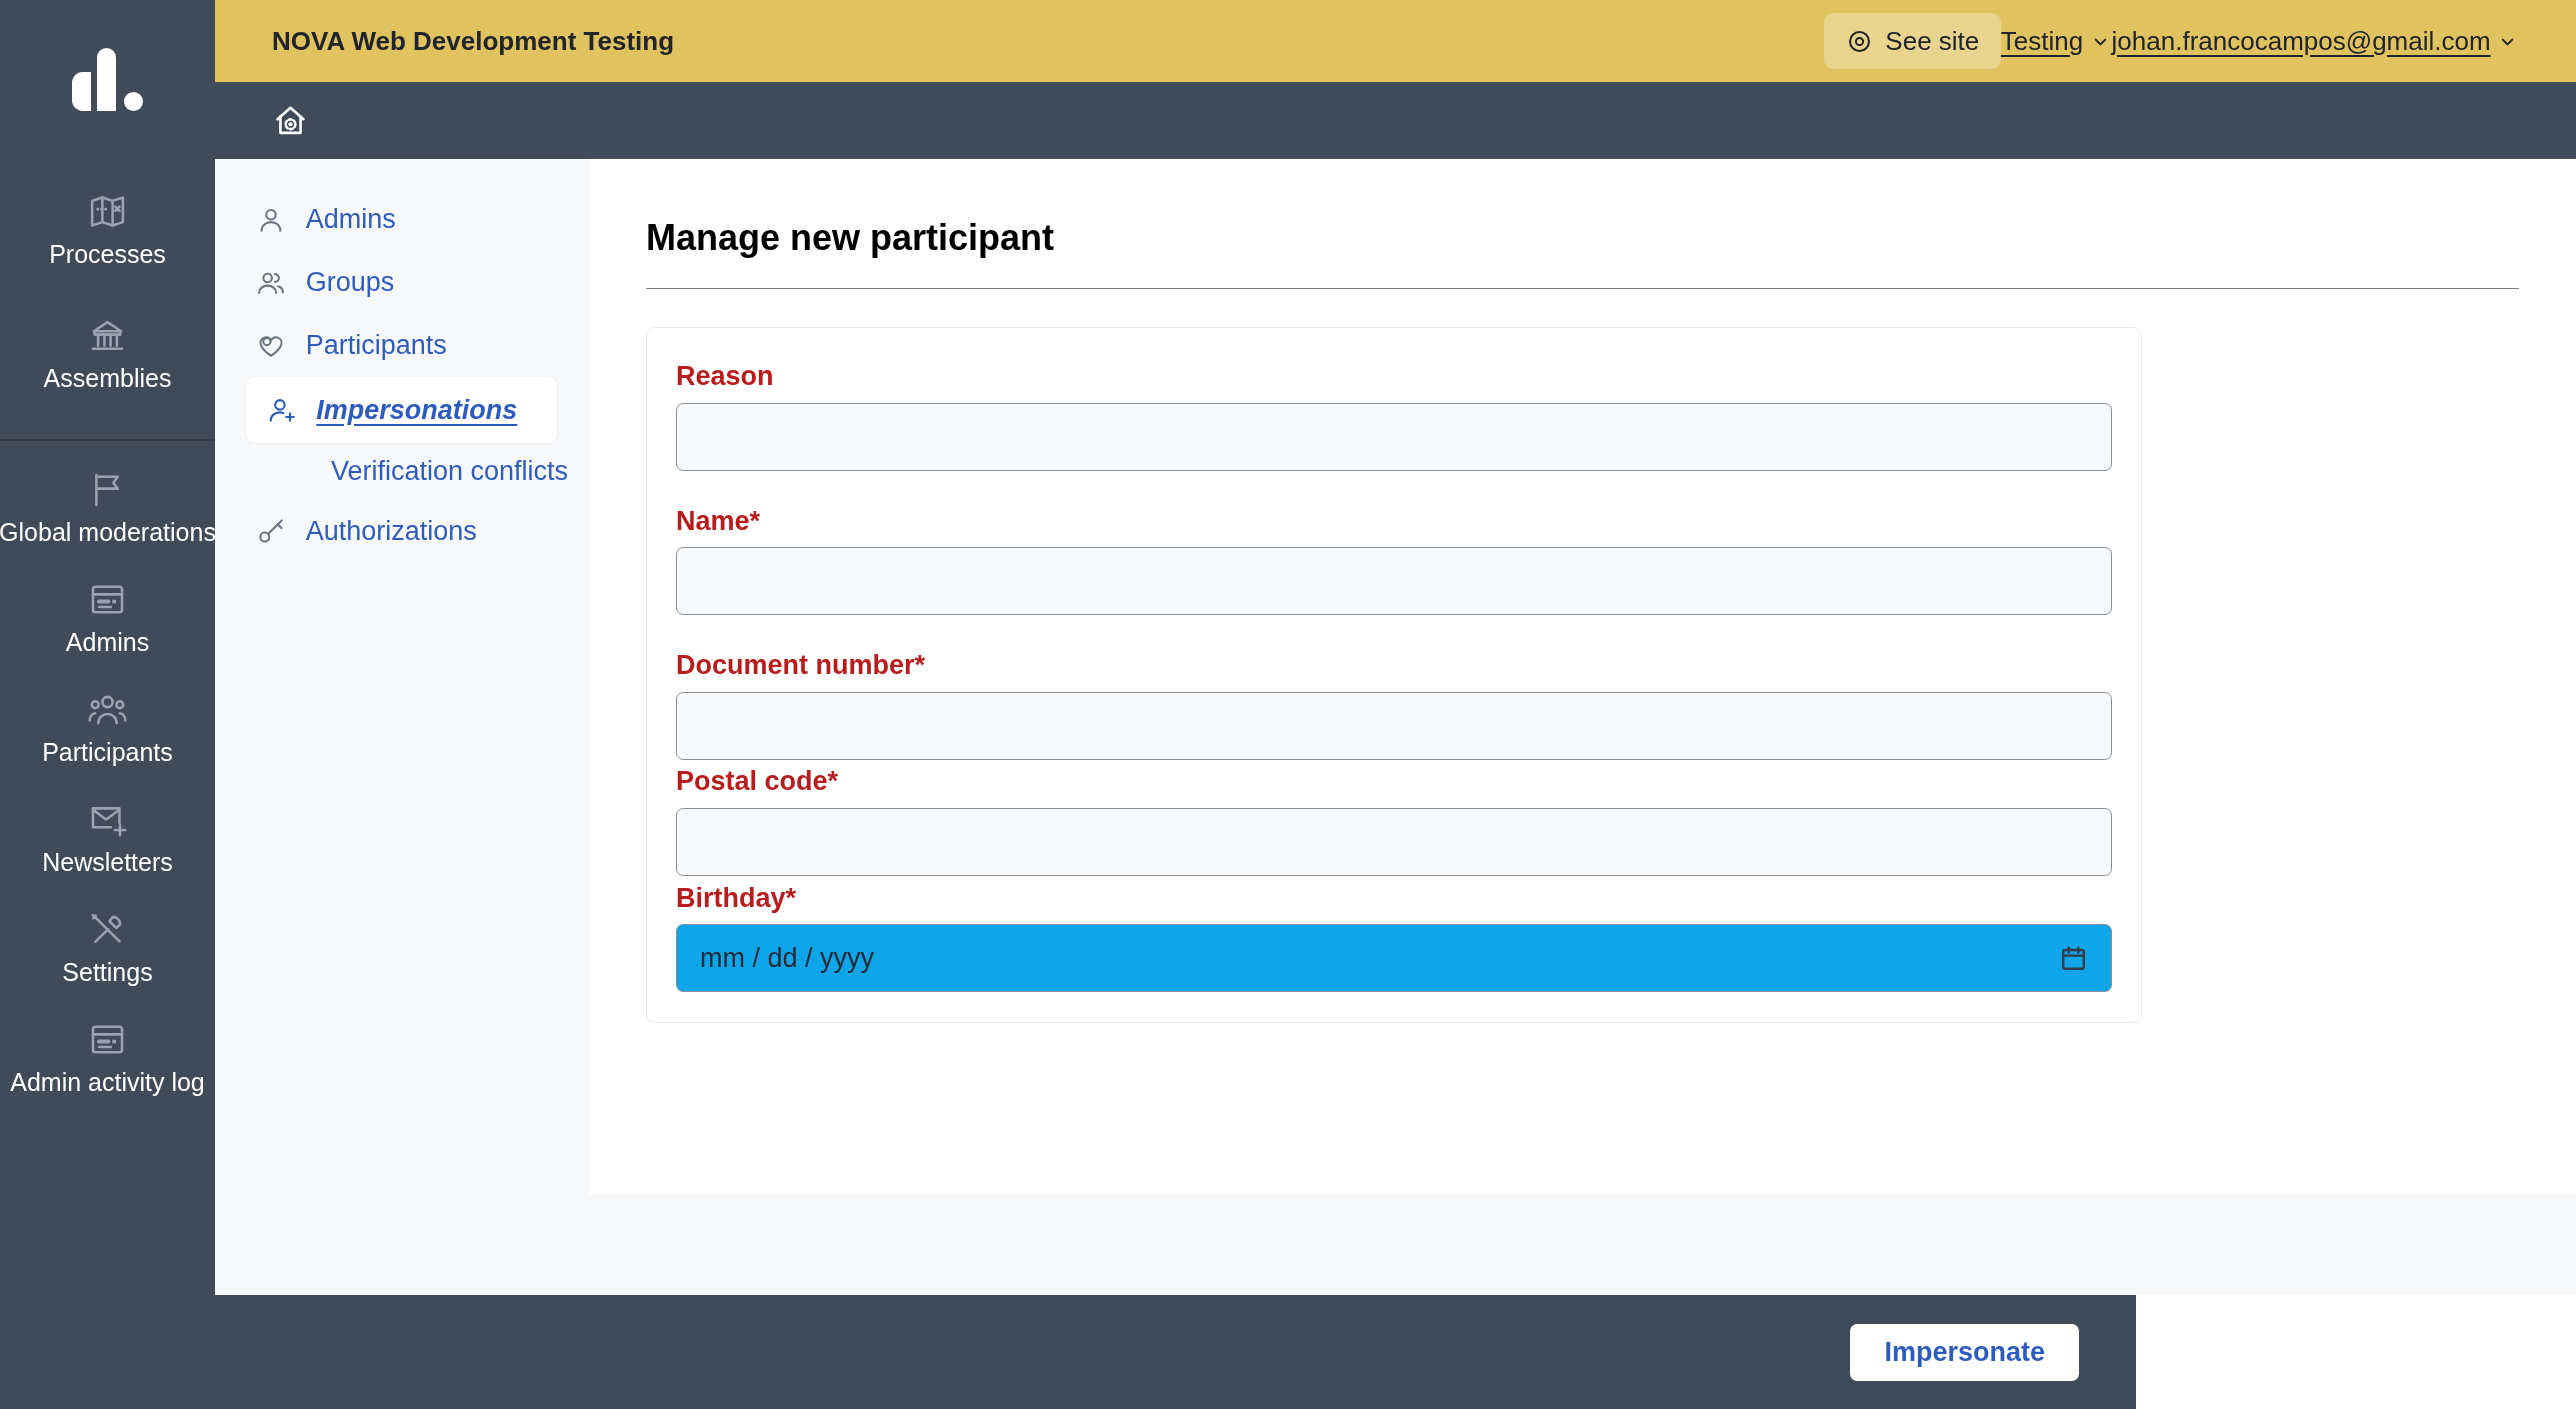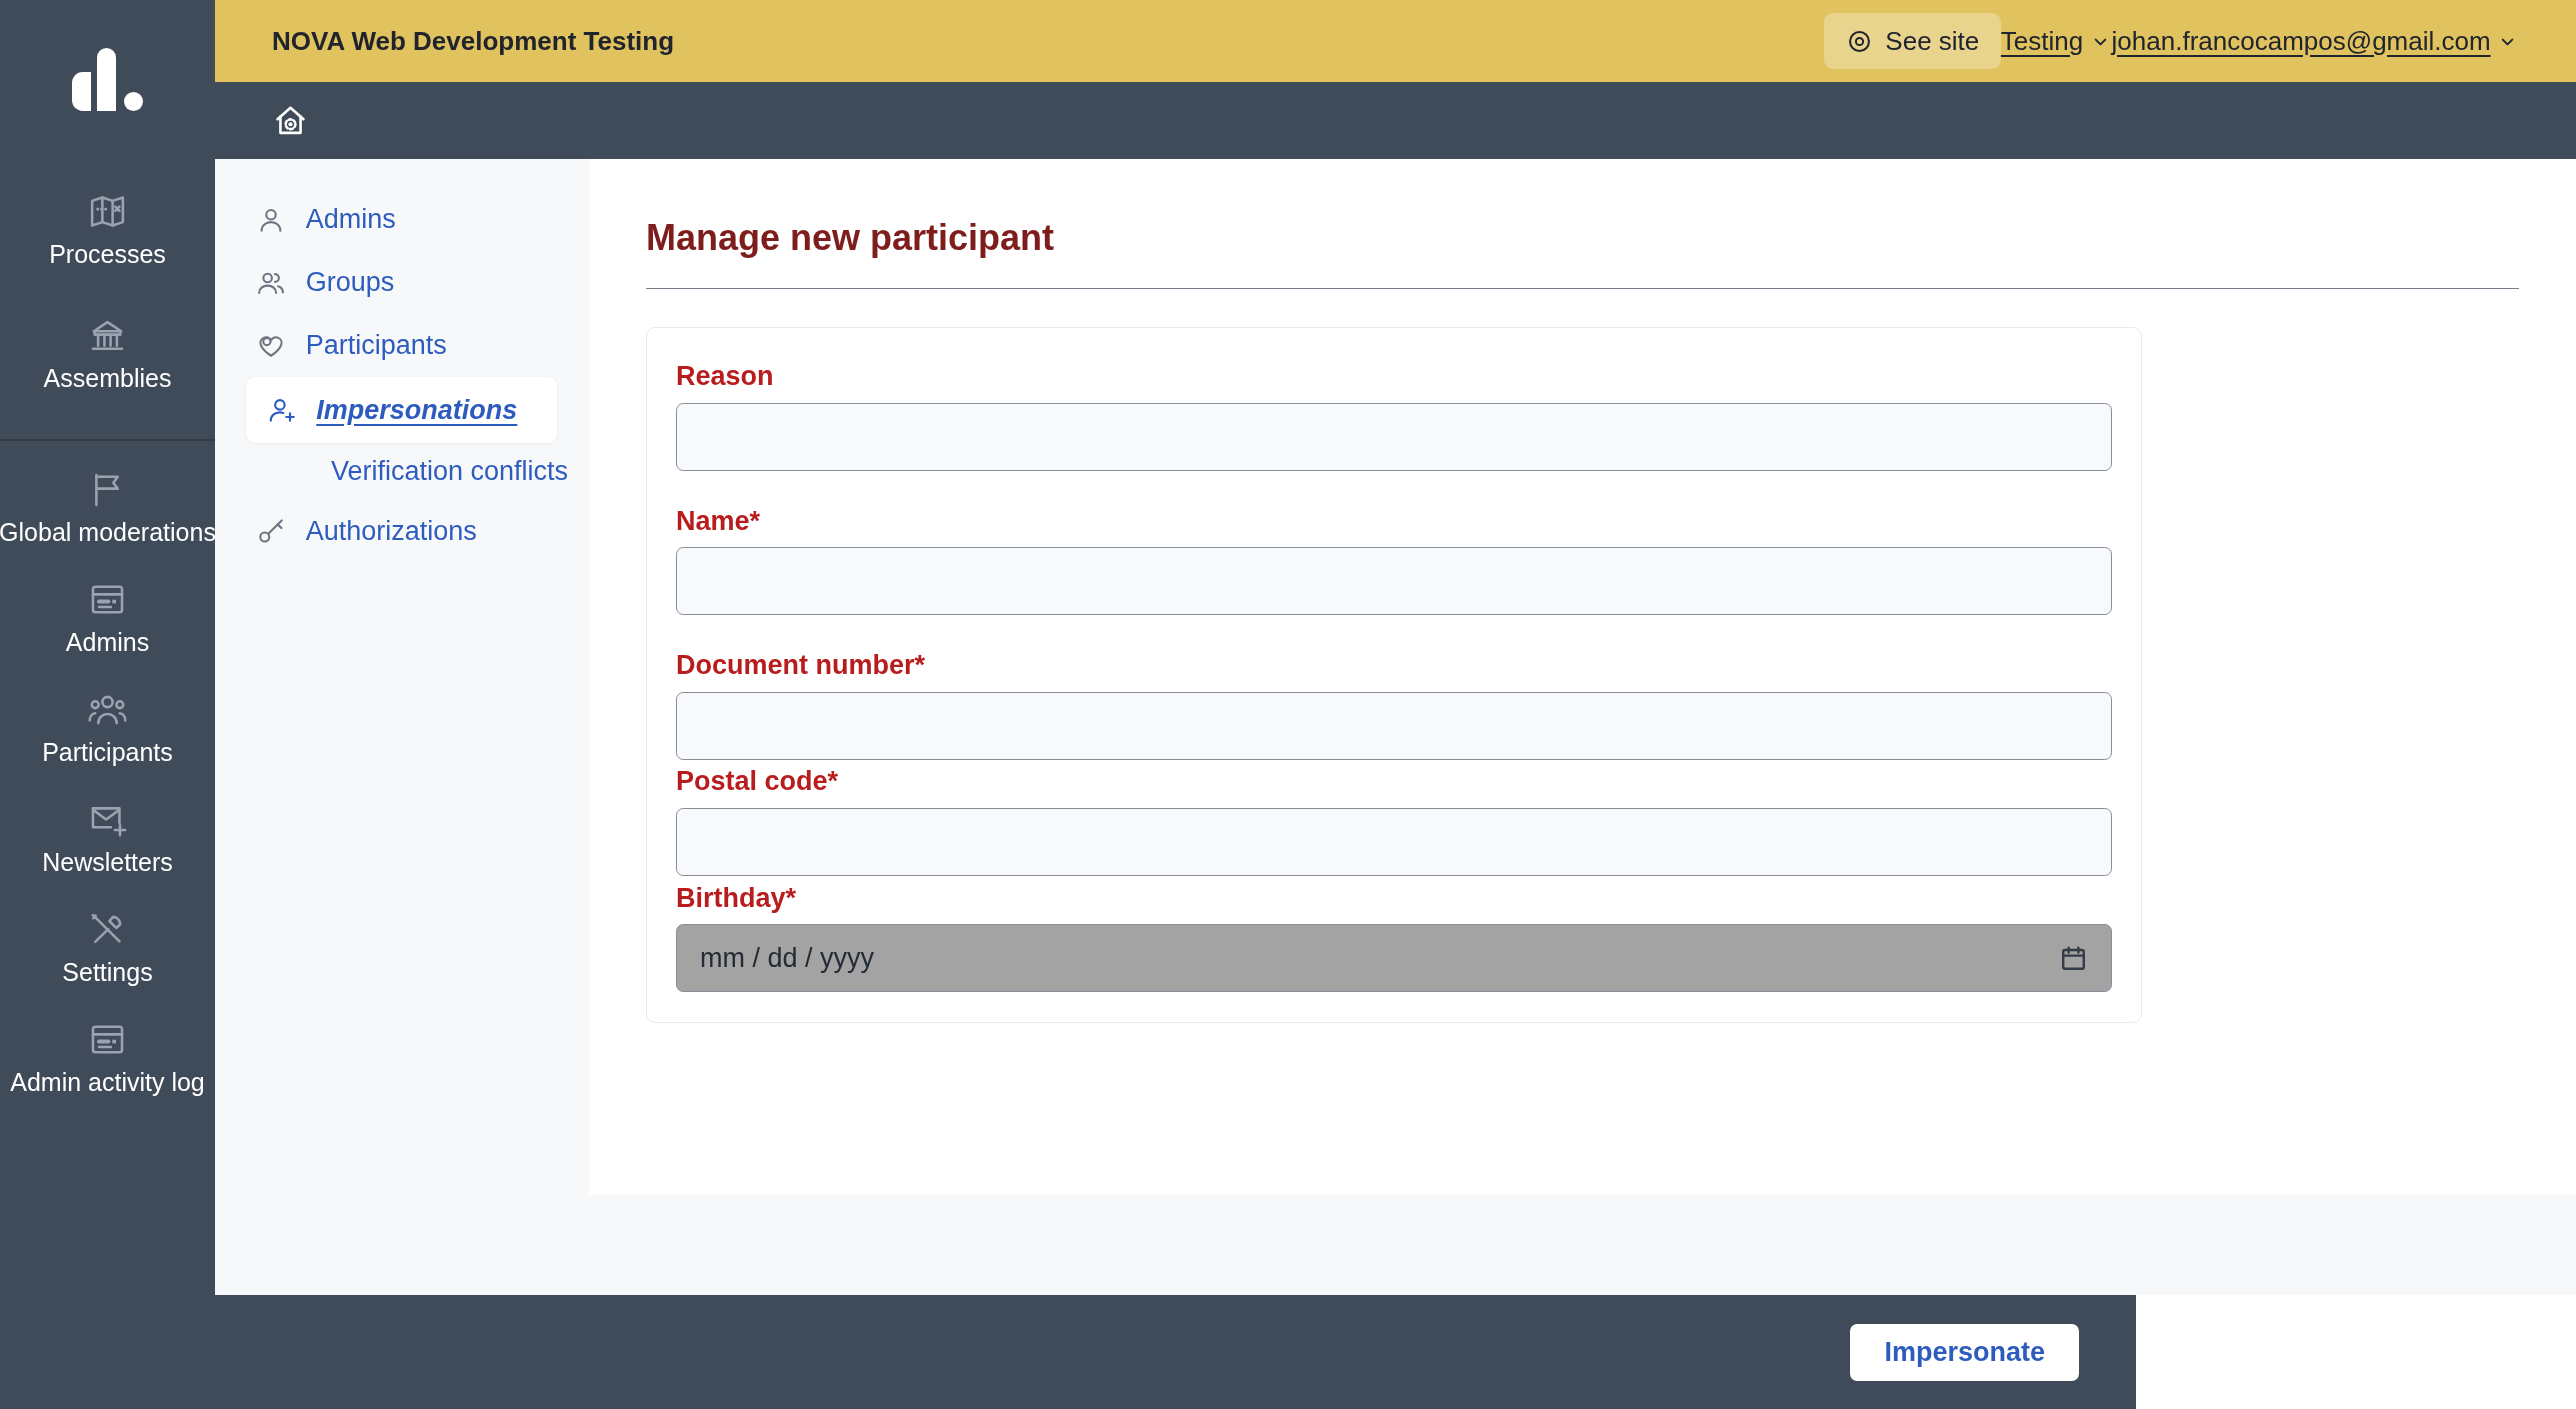--- a/index.html
+++ b/index.html
@@ -40,29 +40,29 @@
   .menu-panel{position:absolute;left:215px;top:159px;width:374px;height:1136px;background:#f7f8fa;padding-top:29px;box-sizing:border-box;}
   .m-item{height:63px;display:flex;align-items:center;gap:19.7px;padding-left:41px;font-size:27px;color:#2d5cbe;text-decoration:none;cursor:pointer;}
   .m-ico{width:30px;height:30px;color:#6e7683;display:flex;align-items:center;justify-content:center;flex:0 0 30px;}
   .m-ico svg{width:30px;height:30px;}
   .m-item.active{height:66px;background:#ffffff;border-radius:9px;margin:0 32px 0 31px;padding-left:20.6px;box-shadow:0 0.9px 3.6px rgba(40,50,70,0.06);font-style:italic;}
   .m-item.active .m-ico{color:#2d5cbe;}
   .m-item.active .m-label{font-weight:700;text-decoration:underline;text-underline-offset:5.4px;}
   .m-item.sub{height:57px;padding-left:116px;}
   
   .main{position:absolute;left:589px;top:159px;width:1987px;height:1036px;background:#ffffff;padding:57px;box-sizing:border-box;}
-  .page-title{font-size:36px;font-weight:700;color:#7f1d1d;margin:0;line-height:43px;}
+  .page-title{font-size:36px;font-weight:700;color:#000000;margin:0;line-height:43px;}
   .title-rule{height:0;border:none;border-top:1.8px solid #78808e;margin:29px 0 0 0;}
   .card{margin-top:38px;width:1496px;box-sizing:border-box;background:#ffffff;border:1.8px solid #e9ebee;border-radius:9px;padding:32px 29px 30px 29px;}
   .field{display:flex;flex-direction:column;}
   .field.gap-lg{margin-bottom:34px;}
   .field.gap-sm{margin-bottom:5.4px;}
   .f-label{font-size:27px;font-weight:700;color:#b91c1c;margin-bottom:10.7px;line-height:32px;}
   .f-input{height:68px;box-sizing:border-box;border:1.8px solid #878d99;border-radius:7.2px;background:#f7f9fb;font-family:inherit;font-size:27px;color:#20262e;padding:0 21.5px;outline:none;width:100%;}
-  .date-box{height:68px;box-sizing:border-box;border:1.8px solid #878d99;border-radius:7.2px;background:#a3a3a3;display:flex;align-items:center;justify-content:space-between;padding:0 23px;cursor:text;}
+  .date-box{height:68px;box-sizing:border-box;border:1.8px solid #878d99;border-radius:7.2px;background:#0ea5e9;display:flex;align-items:center;justify-content:space-between;padding:0 23px;cursor:text;}
   .date-ph{font-size:27px;color:#242b36;}
   .cal-btn{background:none;border:none;padding:0;width:30px;height:30px;color:#343b47;cursor:pointer;display:flex;align-items:center;justify-content:center;}
   .cal-btn svg{width:29px;height:29px;}
   
   .footer{position:absolute;left:0;top:1295px;width:2136px;height:114px;background:#404b5a;display:flex;align-items:center;justify-content:flex-end;padding-right:57px;box-sizing:border-box;z-index:6;}
   .impersonate-btn{background:#ffffff;border:none;border-radius:7.2px;height:57px;padding:0 34px;font-family:inherit;font-size:27px;font-weight:700;color:#2d5cbe;cursor:pointer;}
 </style>
 </head>
 <body>
 

